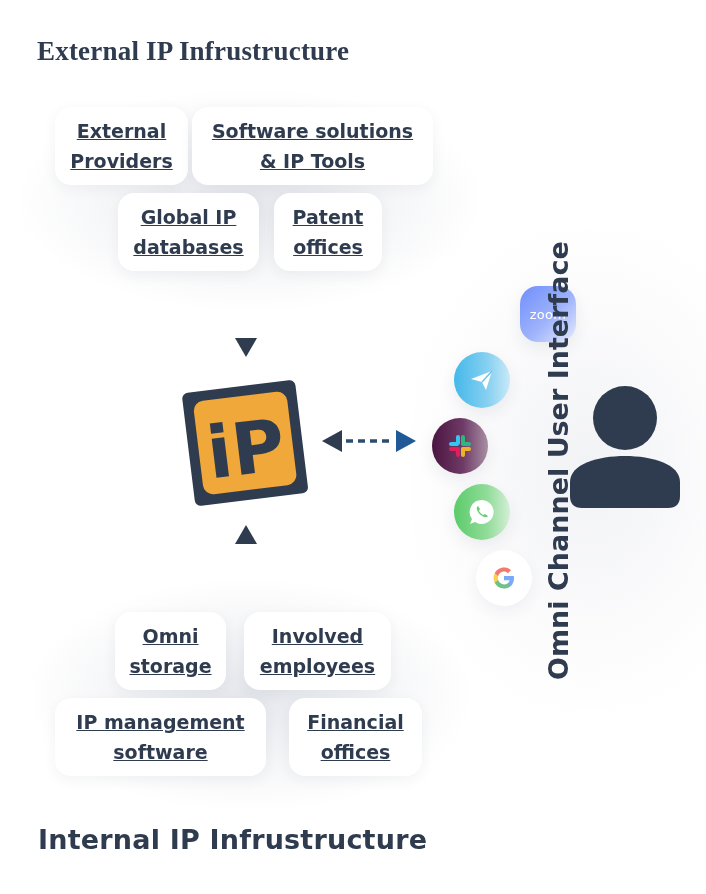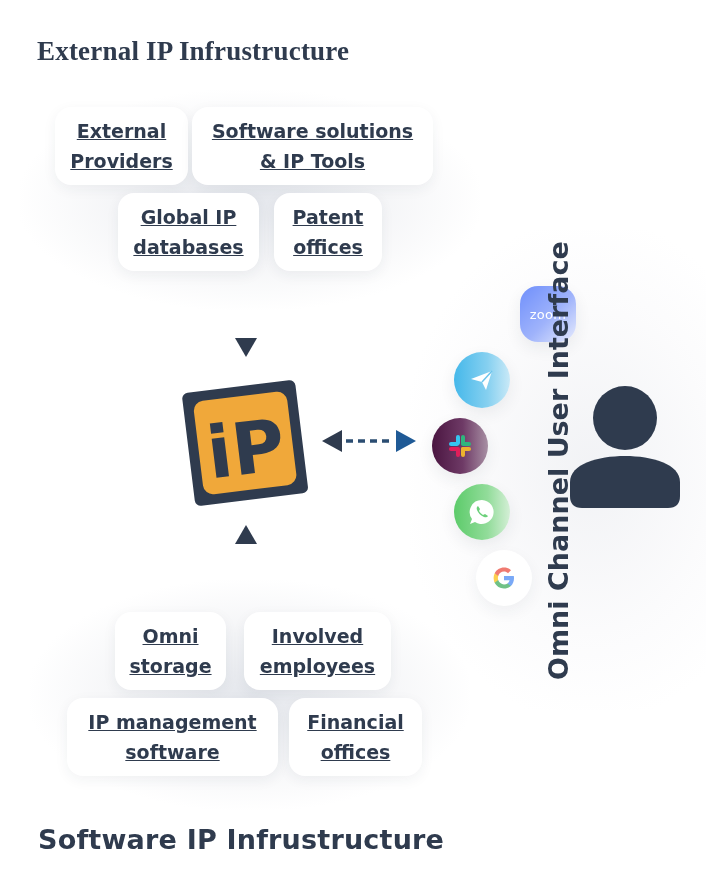--- a/index.html
+++ b/index.html
@@ -35,21 +35,21 @@
     font-weight:bold; font-size:19px; line-height:30px; color:#2f3b4e;
     white-space:pre-line;
     text-decoration:underline;
   }
   #card-ext-providers { left:55px;  top:107px; width:133px; height:78px; }
   #card-software      { left:192px; top:107px; width:241px; height:78px; }
   #card-global-ip     { left:118px; top:193px; width:141px; height:78px; }
   #card-patent        { left:274px; top:193px; width:108px; height:78px; }
   #card-file-storage  { left:115px; top:612px; width:111px; height:78px; }
   #card-involved      { left:232px; top:612px; width:147px; height:78px;margin-left:12px; }
-  #card-ip-mgmt       { left:67px;  top:698px; width:211px; height:78px; }
+  #card-ip-mgmt       { left:55px;  top:698px; width:211px; height:78px; }
   #card-financial     { left:289px; top:698px; width:133px; height:78px; }
 
   .arrow { position:absolute; }
   #arrow-down { left:234px; top:294px; width:24px; height:64px; }
   #arrow-up { left:234px; top:524px; width:24px; height:68px; }
   #arrow-both { left:322px; top:428px; width:94px; height:26px; }
 
   #ip-logo { position:absolute; left:180px; top:376px; width:130px; height:132px; }
 
   .app-icon {
@@ -143,21 +143,21 @@
 
 <div id="card-file-storage" class="card">Omni
 storage</div>
 <div id="card-involved" class="card">Involved
 employees</div>
 <div id="card-ip-mgmt" class="card">IP management
 software</div>
 <div id="card-financial" class="card">Financial
 offices</div>
 
-<div id="title-int" class="section-title">Software IP Infrustructure</div>
+<div id="title-int" class="section-title">Internal IP Infrustructure</div>
 
 <div id="icon-zoom" class="app-icon">
   <span>zoom</span>
 </div>
 <div id="icon-telegram" class="app-icon">
   <svg width="28" height="28" viewBox="0 0 28 28">
     <path d="M3 13 L24 5 L18 24 L14 16 Z" fill="#ffffff"></path>
     <path d="M14 16 L24 5" stroke="#6cc4ec" stroke-width="1.5"></path>
   </svg>
 </div>

